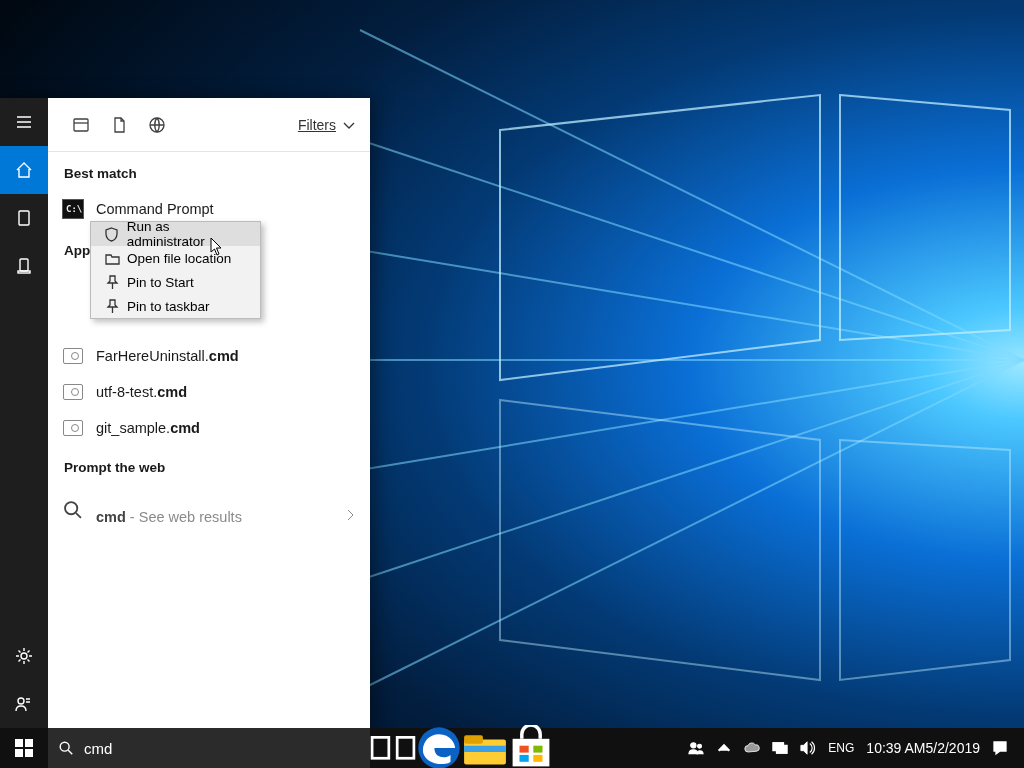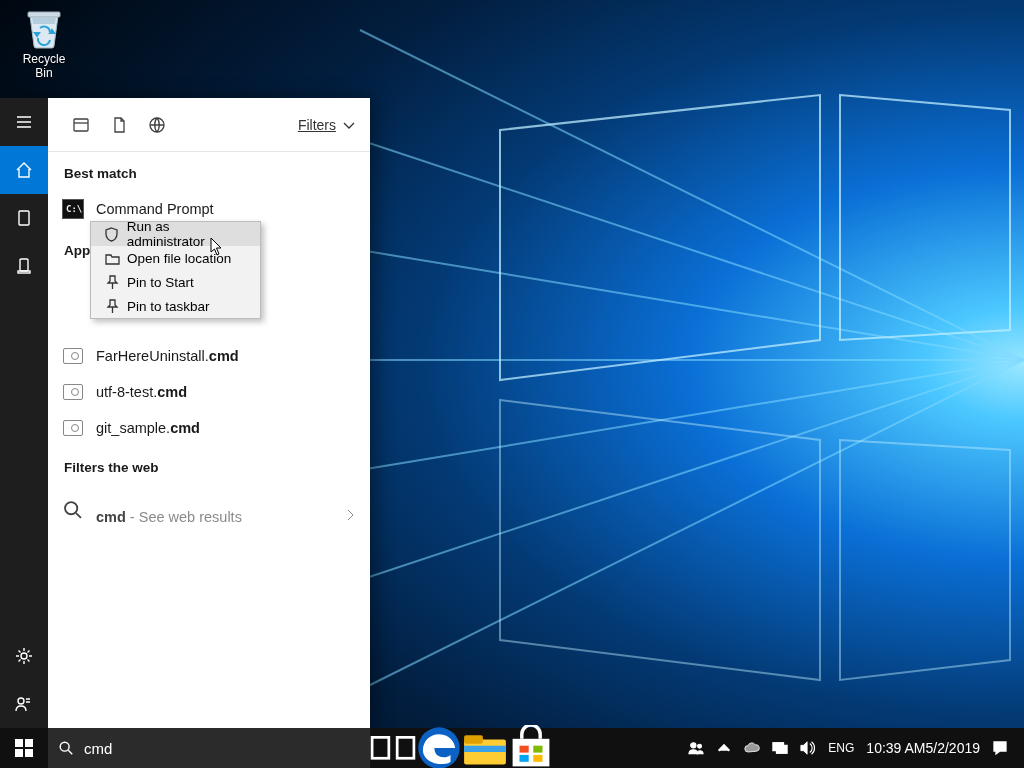--- a/index.html
+++ b/index.html
@@ -92,36 +92,20 @@
       <path d="M1024 360 L360 690" stroke-width="2"></path>
     </g>
     <g fill="none" stroke="#bfeeff" stroke-opacity="0.75" stroke-width="2">
       <path d="M500 130 L820 95 L820 340 L500 380 Z"></path>
       <path d="M840 95 L1010 110 L1010 330 L840 340 Z"></path>
       <path d="M500 400 L820 440 L820 680 L500 640 Z" stroke-opacity="0.45"></path>
       <path d="M840 440 L1010 450 L1010 660 L840 680 Z" stroke-opacity="0.45"></path>
     </g>
   </svg>
 
-  <div class="recycle-bin">
-    <div class="bin-icon">
-      <svg viewBox="0 0 42 44">
-        <path d="M7 10 L35 10 L31 40 Q31 42 29 42 L13 42 Q11 42 11 40 Z" fill="#dce9f2" stroke="#9cb7c7"></path>
-        <path d="M9 12 L33 12 L32 18 L10 18 Z" fill="#b5cede"></path>
-        <rect x="5" y="6" width="32" height="5" rx="1" fill="#cddbe4" stroke="#98adb9"></rect>
-        <g fill="none" stroke="#2aa3d9" stroke-width="2">
-          <path d="M17 22 a6 6 0 0 1 10 4"></path>
-          <path d="M27 34 a6 6 0 0 1 -12 -2"></path>
-          <path d="M14 30 l-2 -3 l4 0 z" fill="#2aa3d9"></path>
-          <path d="M29 24 l2 3 l-4 0 z" fill="#2aa3d9"></path>
-        </g>
-      </svg>
-    </div>
-    <span>Recycle Bin</span>
-  </div>
 </div>
 
 <div class="search-panel">
   <div class="rail">
     <div class="rail-btn">
       <svg viewBox="0 0 18 18">
           <path d="M2 4h14M2 9h14M2 14h14"></path>
         </svg>
     </div>
     <div class="rail-btn active">
@@ -209,21 +193,21 @@
         </div>
       <div class="txt"><span>utf-8-test.</span><b>cmd</b></div>
     </div>
     <div class="result-row">
       <div class="ri">
           <div class="gear-icon-body"></div>
         </div>
       <div class="txt"><span>git_sample.</span><b>cmd</b></div>
     </div>
 
-    <div class="section-header">Filters the web</div>
+    <div class="section-header">Prompt the web</div>
     <div class="web-row">
       <div class="ri" style="width:22px;margin-right:12px">
         <svg viewBox="0 0 18 18" fill="none" stroke="#444" stroke-width="1.5">
             <circle cx="7.5" cy="7.5" r="5"></circle>
             <path d="M11.5 11.5l4 4"></path>
           </svg>
       </div>
       <div class="txt"><b>cmd</b><span class="hint"> - See web results</span></div>
       <div class="chevron"><svg viewBox="0 0 12 12">
             <path d="M4 1l5 5-5 5"></path>

